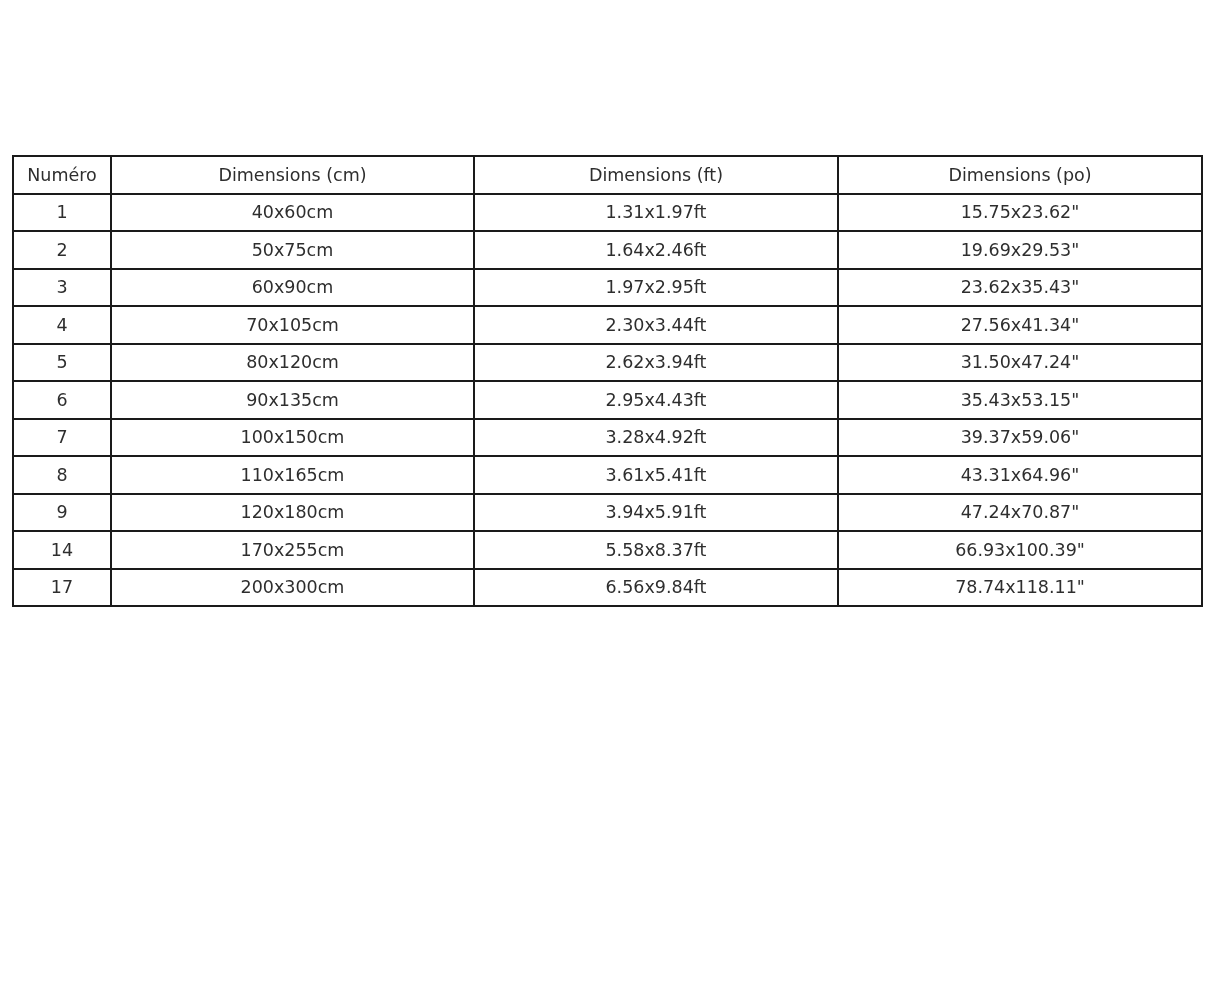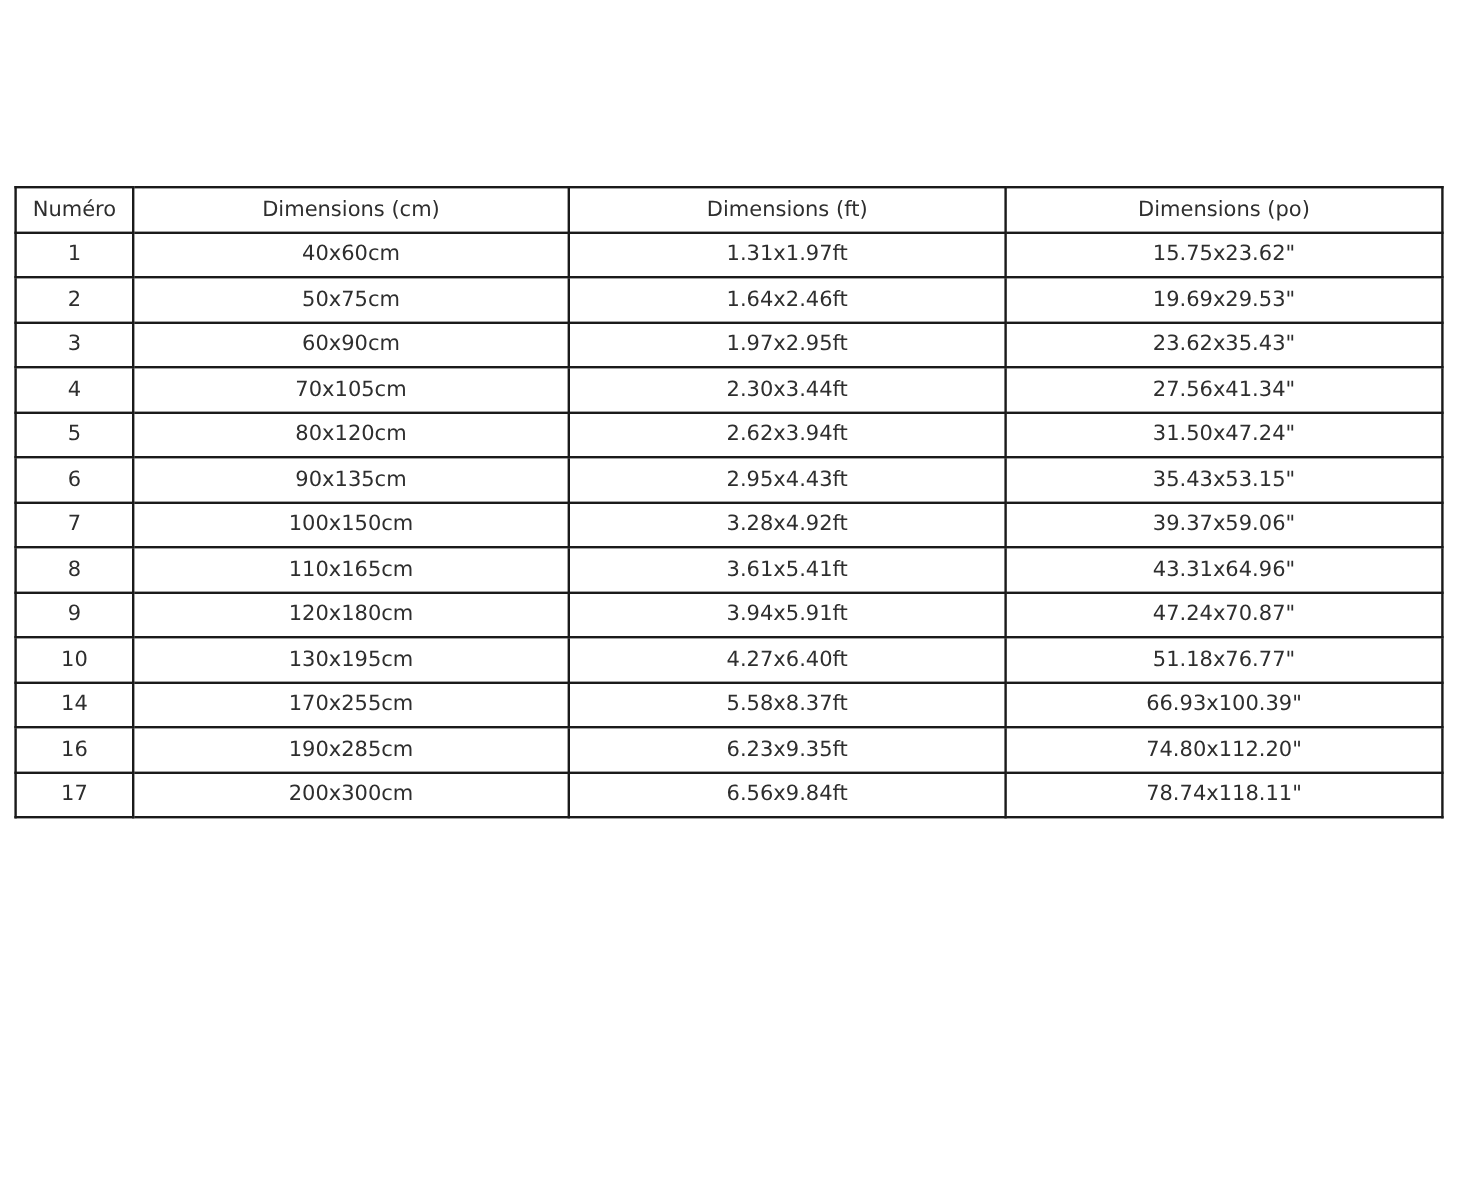--- a/index.html
+++ b/index.html
@@ -109,36 +109,24 @@
     <td>3.61x5.41ft</td>
     <td>43.31x64.96"</td>
   </tr>
         <tr>
     <td>9</td>
     <td>120x180cm</td>
     <td>3.94x5.91ft</td>
     <td>47.24x70.87"</td>
   </tr>
         <tr>
-    <td>10</td>
-    <td>130x195cm</td>
-    <td>4.27x6.40ft</td>
-    <td>51.18x76.77"</td>
-  </tr>
-        <tr>
     <td>14</td>
     <td>170x255cm</td>
     <td>5.58x8.37ft</td>
     <td>66.93x100.39"</td>
-  </tr>
-        <tr>
-    <td>16</td>
-    <td>190x285cm</td>
-    <td>6.23x9.35ft</td>
-    <td>74.80x112.20"</td>
   </tr>
         <tr>
     <td>17</td>
     <td>200x300cm</td>
     <td>6.56x9.84ft</td>
     <td>78.74x118.11"</td>
   </tr>
       </tbody>
   </table>
 </div>

